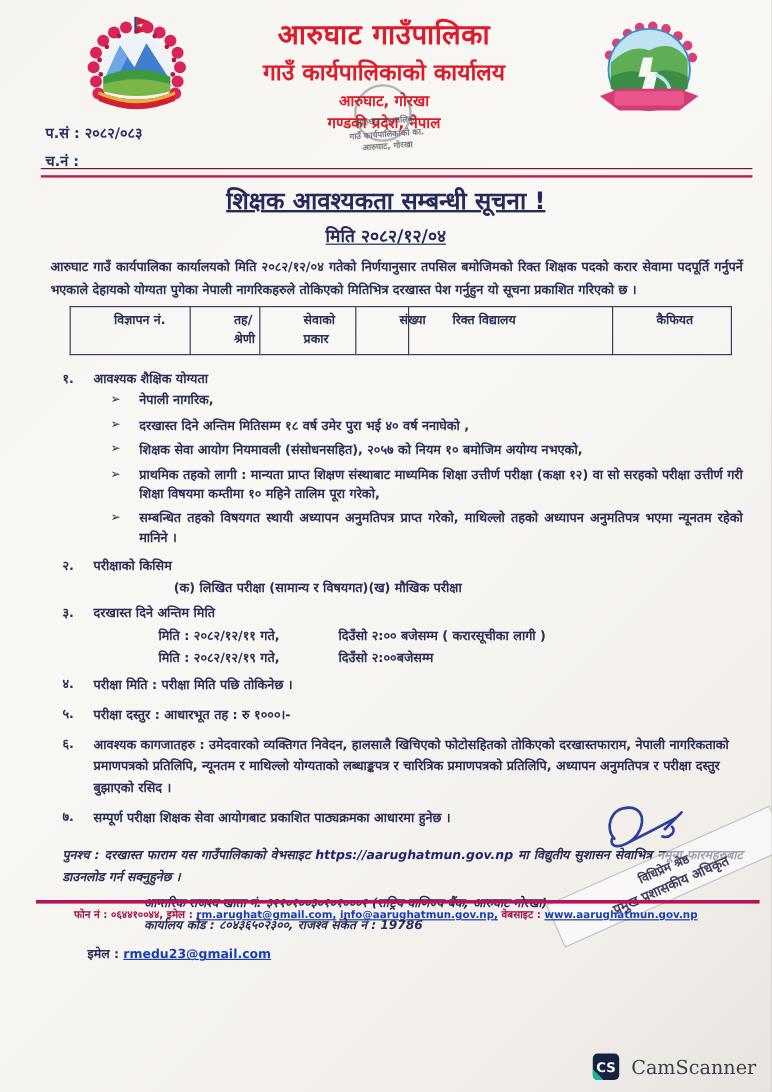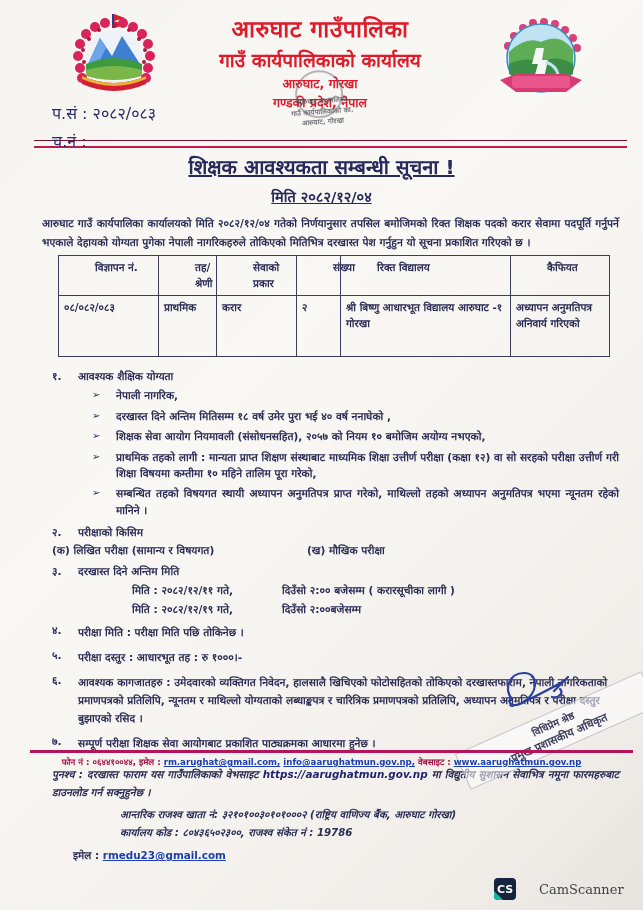--- a/index.html
+++ b/index.html
@@ -19,21 +19,21 @@
   .header{position:relative;height:140px;padding-left:41px;}
   .logo{position:absolute;top:12px;}
   .logo-left{left:62px;}
   .logo-right{left:486px;top:8px;}
   .head-center{
     position:absolute;left:160px;top:12px;width:320px;text-align:center;color:#de1b2a;
   }
   .org-name{font-size:23px;font-weight:bold;letter-spacing:.5px;}
   .office-name{font-size:19px;font-weight:bold;margin-top:3px;}
   .addr{font-size:12.5px;font-weight:bold;margin-top:2px;}
-  .ref-block{position:absolute;left:52px;top:102px;font-size:16px;font-weight:normal;color:#2a2c66;}
+  .ref-block{position:absolute;left:38px;top:102px;font-size:12px;font-weight:bold;color:#2a2c66;}
   .ref-block div{margin-bottom:6px;}
   .stamp{
     position:absolute;left:262px;top:70px;width:120px;height:74px;
     color:#4a4a55;opacity:.75;text-align:center;
     transform:rotate(-4deg);
     pointer-events:none;
   }
   .stamp-circle{
     position:absolute;left:34px;top:0px;width:44px;height:44px;border:2px solid #55555f;
     border-radius:50%;opacity:.55;
@@ -75,21 +75,21 @@
   .sec{display:flex;margin-top:7px;}
   .sec-num{width:26px;flex:none;font-weight:bold;}
   .sec-body{flex:1;}
   .sec-title{font-weight:bold;}
   .sec-text{font-weight:600;line-height:1.7;text-align:justify;}
   .bullets{margin-top:4px;}
   .bullet{display:flex;margin:4px 0 0 14px;line-height:1.55;}
   .b-mark{width:24px;flex:none;font-size:10px;color:#2b2d55;}
   .b-text{flex:1;font-weight:600;text-align:justify;}
   .opt-row{display:flex;margin-top:4px;font-weight:600;}
-  .opt-a{width:255px;}
+  .opt-a{width:255px;text-align:right;}
   .date-row{display:flex;margin:5px 0 0 80px;font-weight:600;}
   .date-col{width:150px;}
   
   .postscript{
     margin:14px 24px 0 52px;font-size:10.4px;font-weight:bold;font-style:italic;
     line-height:1.7;color:#2b2d55;text-align:justify;
   }
   .link{color:#1b3fae;text-decoration:underline;cursor:pointer;}
   .url{color:#20256e;font-weight:bold;}
   .bank-block{
@@ -118,21 +118,21 @@
   .camscanner{position:absolute;left:494px;top:878px;display:flex;align-items:center;}
   .cs-box{
     width:22px;height:22px;background:#16233f;color:#fff;border-radius:4px;
     font-size:11px;font-weight:bold;display:flex;align-items:center;justify-content:center;
     position:relative;overflow:hidden;
   }
   .cs-box::after{
     content:"";position:absolute;left:0;bottom:0;width:9px;height:9px;
     background:#14b8a0;clip-path:polygon(0 100%,100% 100%,0 0);
   }
-  .cs-name{margin-left:23px;font-size:13px;color:#3c3f45;font-family:"DejaVu Serif","Liberation Serif",serif;}
+  .cs-name{margin-left:10px;font-size:16px;color:#3c3f45;font-family:"DejaVu Serif","Liberation Serif",serif;}
 </style>
 </head>
 <body>
 
 <div class="paper">
 
   <div class="header">
 
     <div class="logo logo-left">
       <svg width="104" height="100" viewBox="0 0 104 100">
@@ -249,28 +249,20 @@
     </colgroup>
     <tbody>
         <tr>
       <th>विज्ञापन नं.</th>
       <th>तह/श्रेणी</th>
       <th>सेवाको प्रकार</th>
       <th>संख्या</th>
       <th>रिक्त विद्यालय</th>
       <th>कैफियत</th>
     </tr>
-    <tr>
-      <td>०८/०८२/०८३</td>
-      <td>प्राथमिक</td>
-      <td>करार</td>
-      <td>२</td>
-      <td>श्री बिष्णु आधारभूत विद्यालय आरुघाट -१ गोरखा</td>
-      <td>अध्यापन अनुमतिपत्र अनिवार्य गरिएको</td>
-    </tr>
   </tbody>
     </table>
 
   <div class="sections">
 
     <div class="sec">
       <div class="sec-num">१.</div>
       <div class="sec-body">
         <div class="sec-title">आवश्यक शैक्षिक योग्यता</div>
         <div class="bullets">

